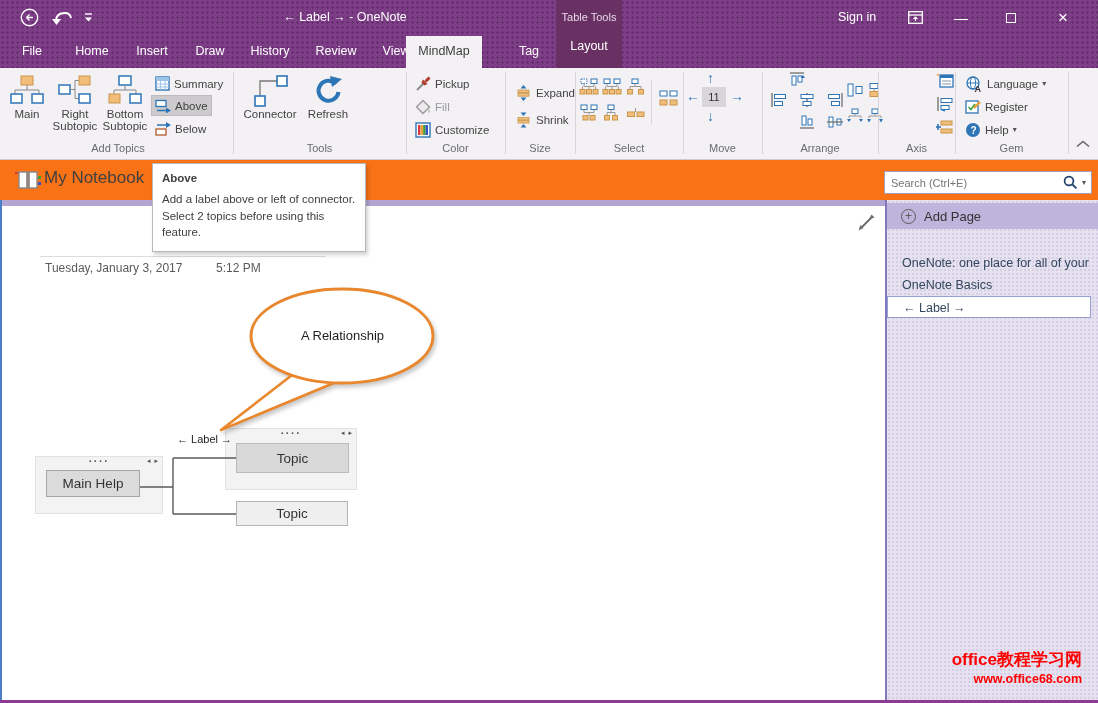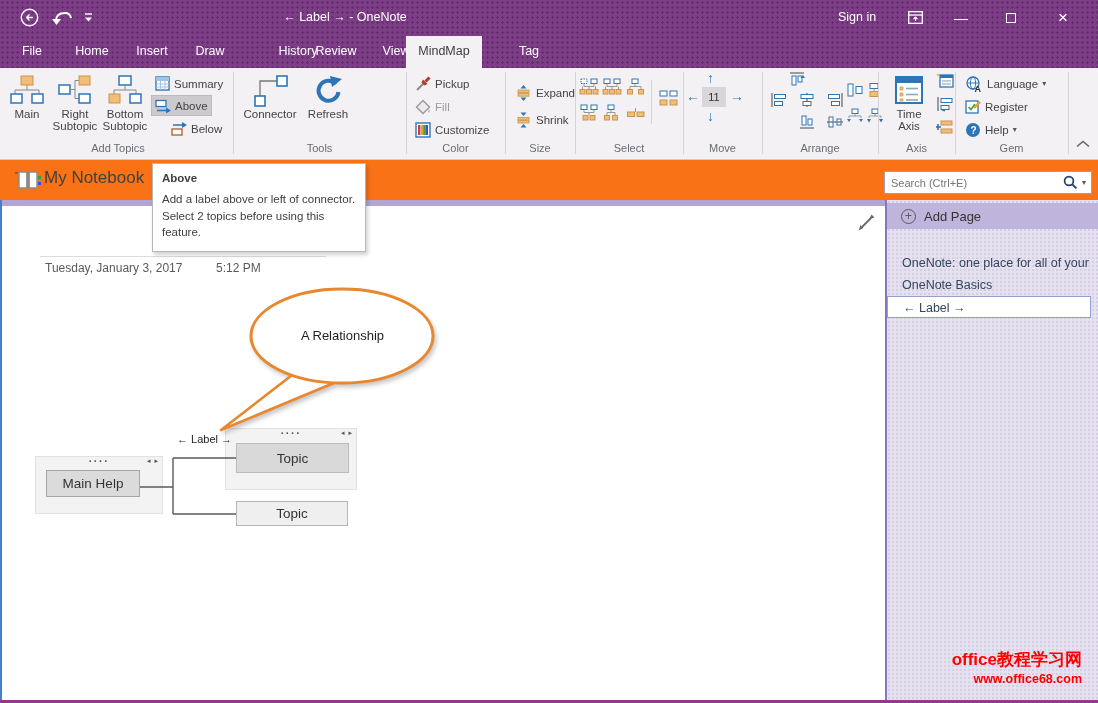--- a/index.html
+++ b/index.html
@@ -98,38 +98,42 @@
     </span>
     <span class="abs" style="left:84px;top:13px;">
       <svg width="9" height="9">
           <line x1="1" y1="1" x2="8" y2="1" stroke="#fff" stroke-width="1.4"></line>
           <polygon points="1,4.5 8,4.5 4.5,8.5" fill="#fff"></polygon>
         </svg>
     </span>
 
     <div class="title">← Label →  -  OneNote</div>
 
+    <div class="ctxblock">
+      <div class="g">Table Tools</div>
+      <div class="t">Layout</div>
+    </div>
 
     <div class="signin">Sign in</div>
     <span class="abs" style="left:908px;top:11px;">
       <svg width="15" height="13">
           <rect x="0.7" y="0.7" width="13.6" height="11.6" fill="none" stroke="#fff" stroke-width="1.3"></rect>
           <line x1="0.7" y1="4" x2="14.3" y2="4" stroke="#fff" stroke-width="1.3"></line>
           <path d="M7.5 10 V6 M7.5 6 l-2 2 M7.5 6 l2 2" stroke="#fff" stroke-width="1.1" fill="none"></path>
         </svg>
     </span>
     <div class="winbtn" style="left:944px;">—</div>
     <div class="winbtn" style="left:994px;"><span class="maxbox"></span></div>
     <div class="winbtn" style="left:1046px;font-size:17px;">×</div>
 
     <div class="tab" style="left:14px;width:36px;">File</div>
     <div class="tab" style="left:68px;width:48px;">Home</div>
     <div class="tab" style="left:128px;width:48px;">Insert</div>
     <div class="tab" style="left:188px;width:44px;">Draw</div>
-    <div class="tab" style="left:244px;width:52px;margin-left:28px;">History</div>
+    <div class="tab" style="left:244px;width:52px;">History</div>
     <div class="tab" style="left:310px;width:52px;">Review</div>
     <div class="tab" style="left:374px;width:44px;">View</div>
     <div class="tab active" style="left:406px;width:76px;">MindMap</div>
     <div class="tab" style="left:510px;width:38px;">Tag</div>
   </div>
 
   <div class="ribbon">
 
     <div class="bigbtn" style="left:6px;width:42px;">
       <span class="ic">
@@ -180,21 +184,21 @@
     <div class="smallbtn hl" style="left:151px;top:27px;">
       <span>
           <svg width="16" height="14">
             <rect x="1" y="1.5" width="10" height="6" fill="#fff" stroke="#2e75b6" stroke-width="1.3"></rect>
             <path d="M2 11.5 H12" stroke="#2e75b6" stroke-width="1.5"></path>
             <polygon points="11,8.5 16,11.5 11,14.5" fill="#2e75b6"></polygon>
           </svg>
         </span>
       <span>Above</span>
     </div>
-    <div class="smallbtn" style="left:168px;top:50px;">
+    <div class="smallbtn" style="left:152px;top:50px;">
       <span>
           <svg width="16" height="14">
             <path d="M2 3 H12" stroke="#2e75b6" stroke-width="1.5"></path>
             <polygon points="11,0 16,3 11,6" fill="#2e75b6"></polygon>
             <rect x="1" y="7" width="10" height="6" fill="#fff" stroke="#b05a2a" stroke-width="1.3"></rect>
           </svg>
         </span>
       <span>Below</span>
     </div>
     <div class="grouplabel" style="left:4px;width:228px;">Add Topics</div>
@@ -421,35 +425,20 @@
         <svg width="18" height="17">
           <rect x="6" y="1" width="6" height="4.5" fill="#fff" stroke="#2e75b6"></rect>
           <path d="M9 5.5 V8 M3 8 H15 M3 8 V10 M15 8 V10" stroke="#999" fill="none"></path>
           <polygon points="1,11 5,11 3,14.5" fill="#2e75b6"></polygon>
           <polygon points="13,11 17,11 15,14.5" fill="#2e75b6"></polygon>
         </svg>
       </span>
     <div class="grouplabel" style="left:762px;width:116px;">Arrange</div>
     <div class="rdiv" style="left:878px;"></div>
 
-    <div class="bigbtn" style="left:884px;width:50px;">
-      <span class="ic">
-        <svg width="30" height="30">
-            <rect x="2" y="2" width="26" height="26" fill="#fff" stroke="#2e75b6" stroke-width="2"></rect>
-            <rect x="2" y="2" width="26" height="6" fill="#2e75b6"></rect>
-            <rect x="6" y="12" width="3" height="3" fill="#f2bc79" stroke="#c9964d" stroke-width="0.7"></rect>
-            <rect x="6" y="18" width="3" height="3" fill="#f2bc79" stroke="#c9964d" stroke-width="0.7"></rect>
-            <rect x="6" y="24" width="3" height="2" fill="#f2bc79" stroke="#c9964d" stroke-width="0.7"></rect>
-            <line x1="12" y1="13.5" x2="24" y2="13.5" stroke="#8aa8c8" stroke-width="1.6"></line>
-            <line x1="12" y1="19.5" x2="24" y2="19.5" stroke="#8aa8c8" stroke-width="1.6"></line>
-            <line x1="12" y1="25" x2="24" y2="25" stroke="#8aa8c8" stroke-width="1.6"></line>
-          </svg>
-      </span>
-      <span style="width:34px;">Time Axis</span>
-    </div>
     <span class="abs" style="left:936px;top:5px;">
         <svg width="18" height="16">
           <rect x="4" y="2" width="13" height="12" fill="#fff" stroke="#2e75b6" stroke-width="1.3"></rect>
           <rect x="4" y="2" width="13" height="3" fill="#2e75b6"></rect>
           <line x1="6" y1="8" x2="15" y2="8" stroke="#9ab" stroke-width="1.2"></line>
           <line x1="6" y1="11" x2="15" y2="11" stroke="#9ab" stroke-width="1.2"></line>
           <polygon points="2,0 3,3 0,1.5 4,1.5 1,3" fill="#e8a030"></polygon>
         </svg>
       </span>
     <span class="abs" style="left:936px;top:28px;">

